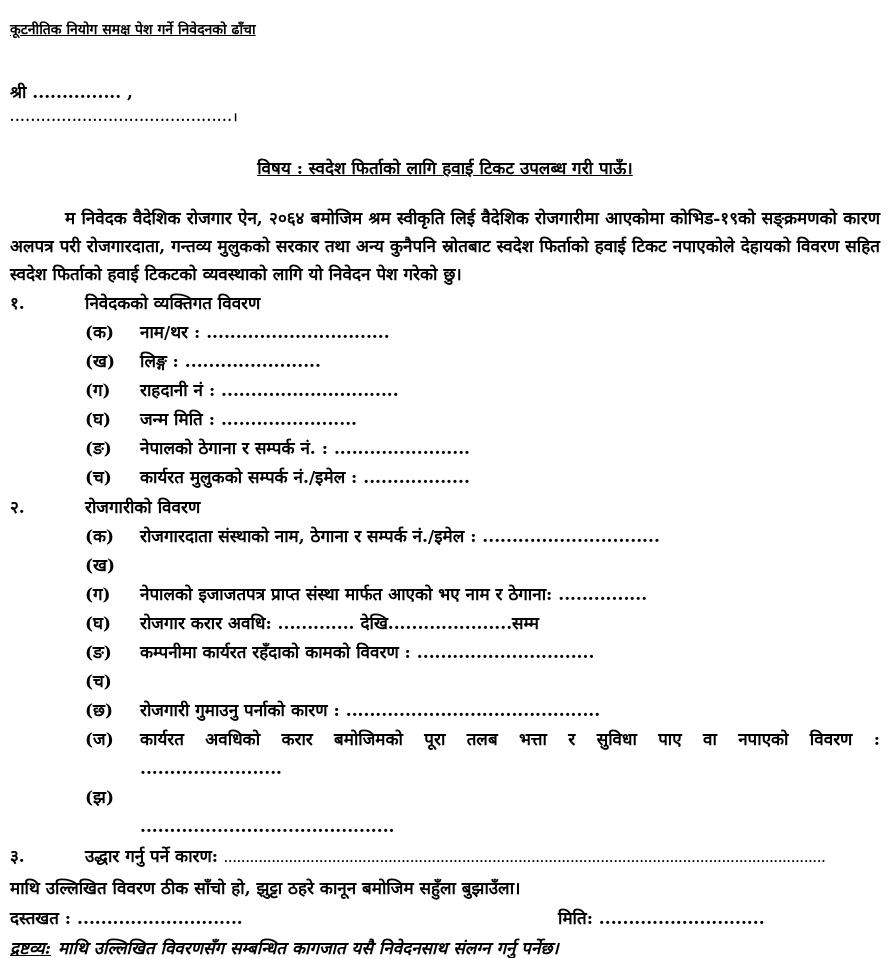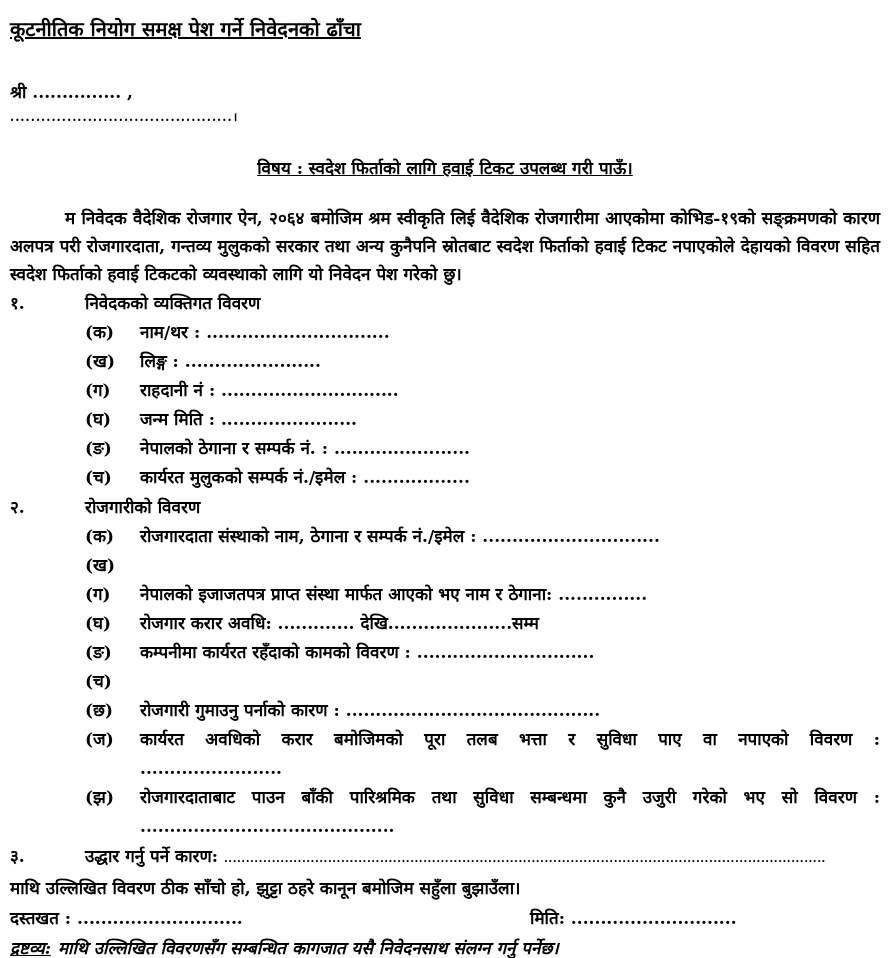--- a/index.html
+++ b/index.html
@@ -2,37 +2,37 @@
 <html><head>
 <meta charset="utf-8">
 <style>
   html,body{margin:0;padding:0;background:#ffffff;}
   .page{
     width:890px;height:958px;box-sizing:border-box;
     padding:14px 10px 8px 10px;overflow:hidden;
     background:#ffffff;color:#000000;
     font-family:"DejaVu Serif",serif;font-weight:bold;font-size:17px;
   }
-  .title{font-size:20px;text-decoration:underline;line-height:30px;margin-bottom:34px;}
+  .title{font-size:14px;text-decoration:underline;line-height:30px;margin-bottom:34px;}
   .sal1{line-height:28px;}
   .sal2{font-size:12px;letter-spacing:1px;line-height:22px;margin-bottom:26px;}
   .subject{text-decoration:underline;line-height:29px;margin-bottom:21px;text-align:center;}
   .bodypar{margin:0;text-align:justify;text-indent:55px;line-height:28px;}
   .secrow{display:flex;line-height:29px;margin-top:1px;}
   .secnum{width:75px;flex-shrink:0;}
   .itemrow{display:flex;line-height:29px;padding-left:75px;}
   .itemlabel{width:55px;flex-shrink:0;}
   .itemtext{flex:1;}
   .just{text-align:justify;text-align-last:justify;}
   .controw{line-height:29px;padding-left:130px;}
   .threerow{line-height:30px;white-space:nowrap;}
   .threerow .secnum{display:inline-block;}
   .dots3{font-size:11px;letter-spacing:0.5px;}
   .decl{line-height:29px;}
-  .sigrow{display:flex;line-height:30px;}
+  .sigrow{display:flex;line-height:30px;gap:28px;}
   .sigleft{width:520px;flex-shrink:0;}
   .note{font-style:italic;line-height:30px;}
   .nlabel{text-decoration:underline;margin-right:7px;}
 </style>
 </head>
 <body>
 
 <div class="page">
 
   <div class="title">कूटनीतिक नियोग समक्ष पेश गर्ने निवेदनको ढाँचा</div>
@@ -105,21 +105,20 @@
     <span class="itemlabel">(छ)</span>
     <span class="itemtext">रोजगारी गुमाउनु पर्नाको कारण : ...........................................</span>
   </div>
   <div class="itemrow">
     <span class="itemlabel">(ज)</span>
     <span class="itemtext just">कार्यरत अवधिको करार बमोजिमको पूरा तलब भत्ता र सुविधा पाए वा नपाएको विवरण :</span>
   </div>
   <div class="controw">........................</div>
   <div class="itemrow">
     <span class="itemlabel">(झ)</span>
-    <span class="itemtext just">रोजगारदाताबाट पाउन बाँकी पारिश्रमिक तथा सुविधा सम्बन्धमा कुनै उजुरी गरेको भए सो विवरण :</span>
   </div>
   <div class="controw">...........................................</div>
 
   <div class="threerow">
     <span class="secnum">३.</span><span>उद्धार गर्नु पर्ने कारण: </span><span class="dots3">...........................................................................................................................................</span>
   </div>
 
   <div class="decl">माथि उल्लिखित विवरण ठीक साँचो हो, झुट्टा ठहरे कानून बमोजिम सहुँला बुझाउँला।</div>
 
   <div class="sigrow">

